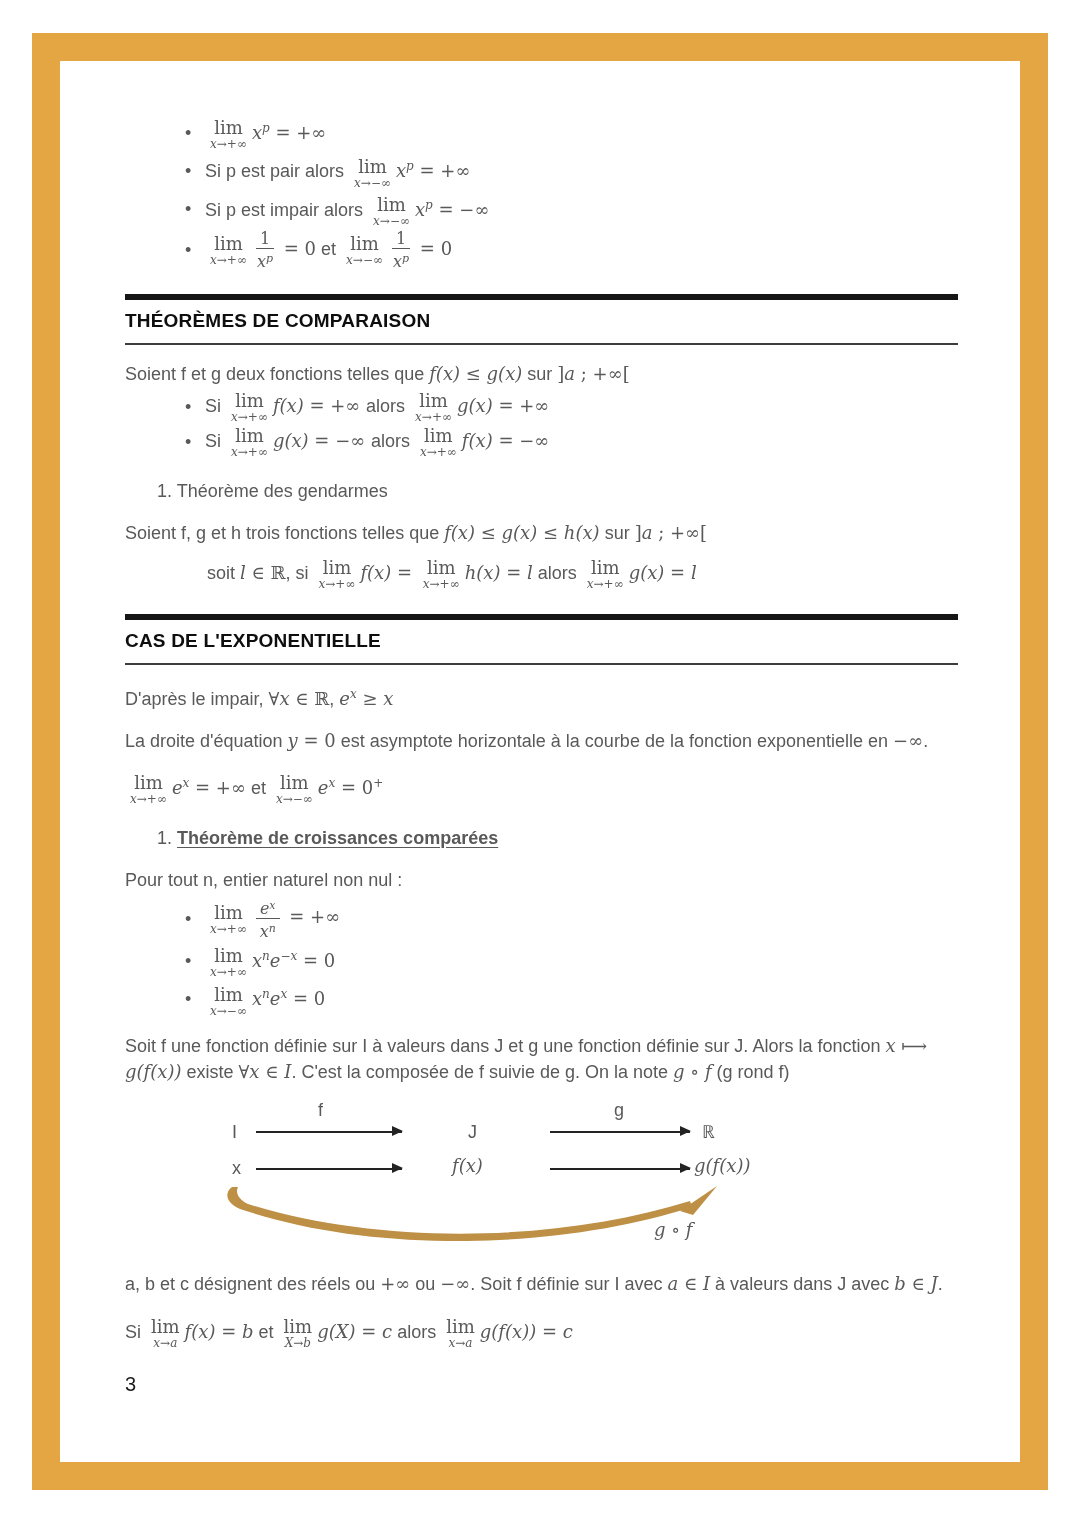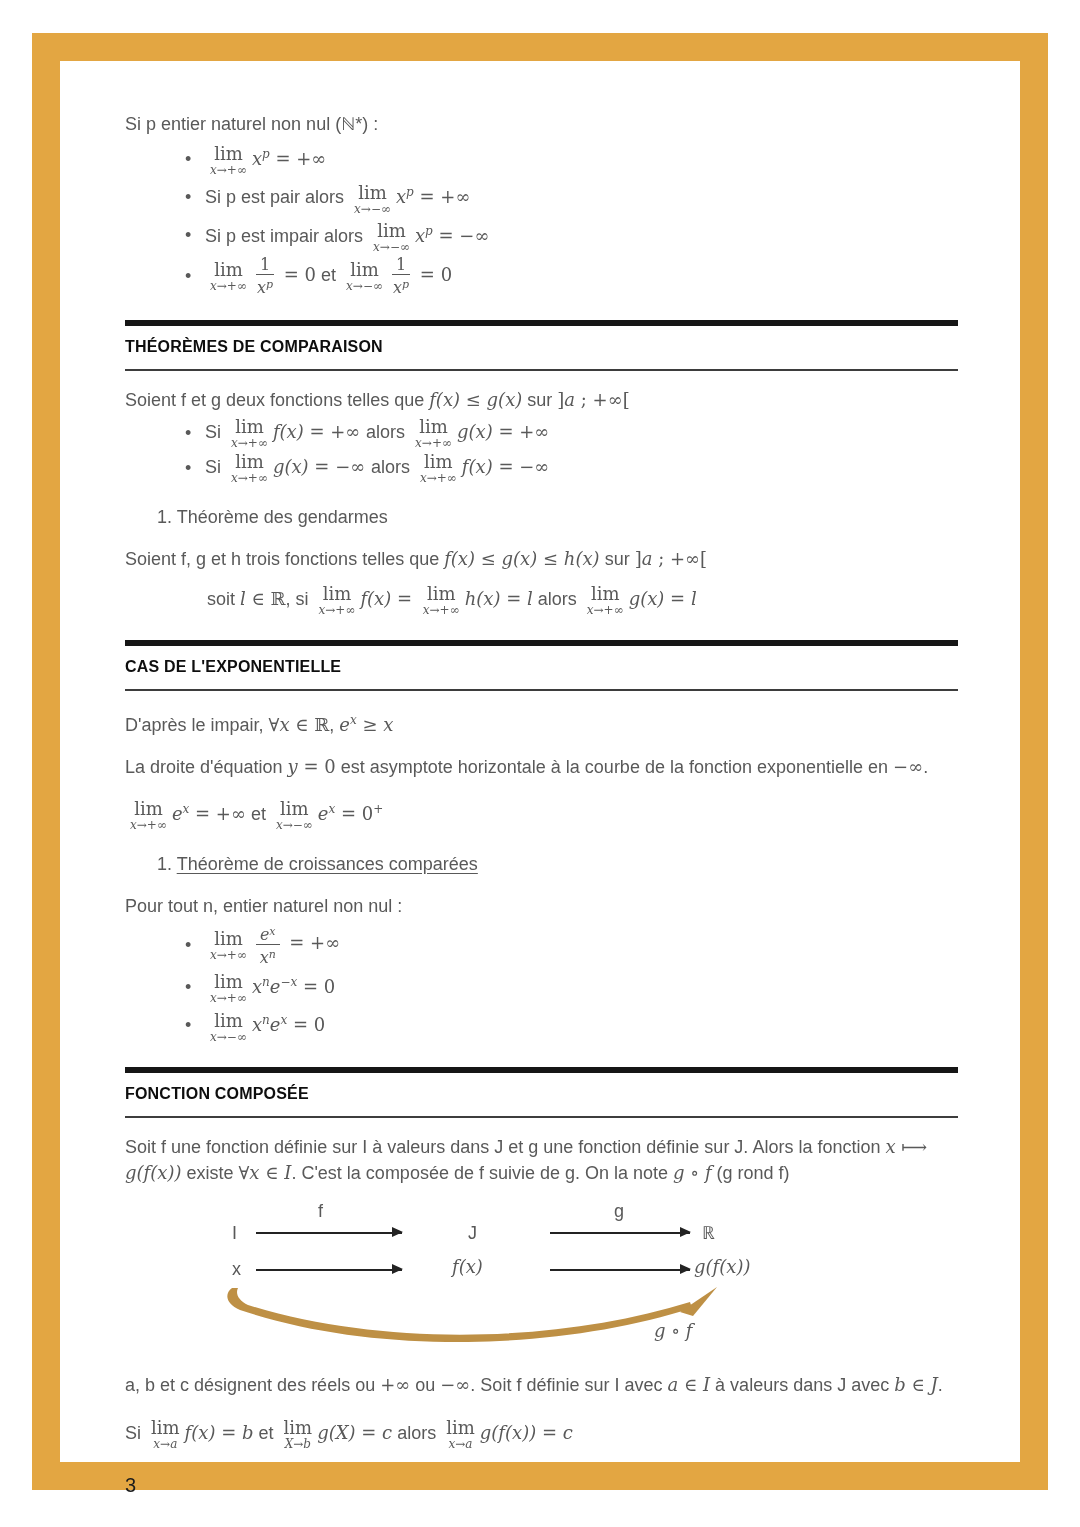--- a/index.html
+++ b/index.html
@@ -21,32 +21,32 @@
   p.first { margin-top: 0; }
 
   
   .section-head {
     margin-top: 24px;
     border-top: 6px solid #161616;
     border-bottom: 2px solid #3d3d3d;
     padding: 8px 0 10px;
   }
   .section-head h2 {
-    margin: 0; font-size: 16px; line-height: 25px; font-weight: bold;
+    margin: 0; font-size: 19px; line-height: 25px; font-weight: bold;
     color: #0e0e0e; letter-spacing: 0.2px;
   }
 
   
   ul.blist { list-style: none; margin: 4px 0 0; padding: 0 0 0 60px; }
   ul.blist li { display: flex; align-items: center; margin: 3px 0; }
   ul.blist .bullet { flex: none; width: 20px; color: #595959; }
 
   
   .num-item { margin-left: 32px; margin-top: 20px; }
-  .underline { text-decoration: underline; text-underline-offset: 3px; }
+  .underline { text-decoration: underline; text-underline-offset: 3px; font-weight: bold; }
 
   .indent2 { margin-left: 82px; margin-top: 12px; }
   .tightp { margin-top: 20px; }
 
   
   .tk-t  { font-family: Liberation Sans, sans-serif; }
   .tk-i  { font-family: "DejaVu Serif", serif; font-style: italic; }
   .tk-m  { font-family: "DejaVu Serif", serif; }
   .tk-sup, .tk-isup {
     font-family: "DejaVu Serif", serif; font-size: 12px;
@@ -86,21 +86,20 @@
 
   .page-num { margin-top: 22px; font-size: 20px; color: #1c1c1c; }
 </style>
 </head>
 <body>
 
 <div class="page">
   <div class="frame">
     <div class="content">
 
-      <p class="first">Si p entier naturel non nul (ℕ*) :</p>
 
       <ul class="blist">
         <li>
           <span class="bullet">•</span>
           <span class="mline"><span class="lim"><span class="lw">lim</span><span class="ls">x→+∞</span></span><span class="tk-i">x</span><span class="tk-isup">p</span><span class="tk-m"> = +∞</span></span>
         </li>
         <li>
           <span class="bullet">•</span>
           <span class="mline"><span class="tk-t">Si p est pair alors </span><span class="lim"><span class="lw">lim</span><span class="ls">x→−∞</span></span><span class="tk-i">x</span><span class="tk-isup">p</span><span class="tk-m"> = +∞</span></span>
         </li>
@@ -156,23 +155,20 @@
         <li>
           <span class="bullet">•</span>
           <span class="mline"><span class="lim"><span class="lw">lim</span><span class="ls">x→+∞</span></span><span class="tk-i">x</span><span class="tk-isup">n</span><span class="tk-i">e</span><span class="tk-isup">−x</span><span class="tk-m"> = 0</span></span>
         </li>
         <li>
           <span class="bullet">•</span>
           <span class="mline"><span class="lim"><span class="lw">lim</span><span class="ls">x→−∞</span></span><span class="tk-i">x</span><span class="tk-isup">n</span><span class="tk-i">e</span><span class="tk-isup">x</span><span class="tk-m"> = 0</span></span>
         </li>
       </ul>
 
-      <div class="section-head">
-        <h2>FONCTION COMPOSÉE</h2>
-      </div>
 
       <p><span class="tk-t">Soit f une fonction définie sur I à valeurs dans J et g une fonction définie sur J. Alors la fonction </span><span class="tk-i">x</span><span class="tk-m"> ⟼ </span><span class="tk-i">g(f(x))</span><span class="tk-t"> existe </span><span class="tk-m">∀</span><span class="tk-i">x</span><span class="tk-m"> ∈ </span><span class="tk-i">I</span><span class="tk-t">. C'est la composée de f suivie de g. On la note </span><span class="tk-i">g</span><span class="tk-m"> ∘ </span><span class="tk-i">f</span><span class="tk-t"> (g rond f)</span></p>
 
       <div class="diagram">
         <span class="d-t" style="left:2px;top:2px">I</span>
         <span class="d-label" style="left:88px;top:-22px">f</span>
         <span class="d-arrow" style="left:26px;top:12px;width:146px"></span>
         <span class="d-t" style="left:238px;top:2px">J</span>
         <span class="d-label" style="left:384px;top:-22px">g</span>
         <span class="d-arrow" style="left:320px;top:12px;width:140px"></span>

